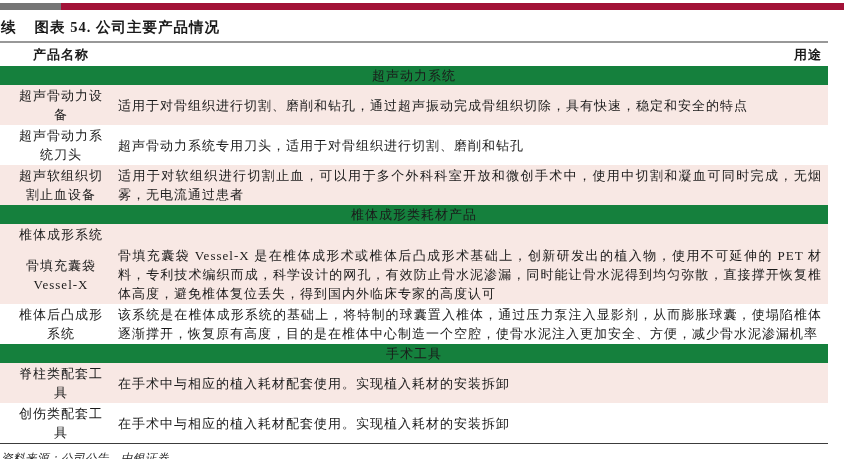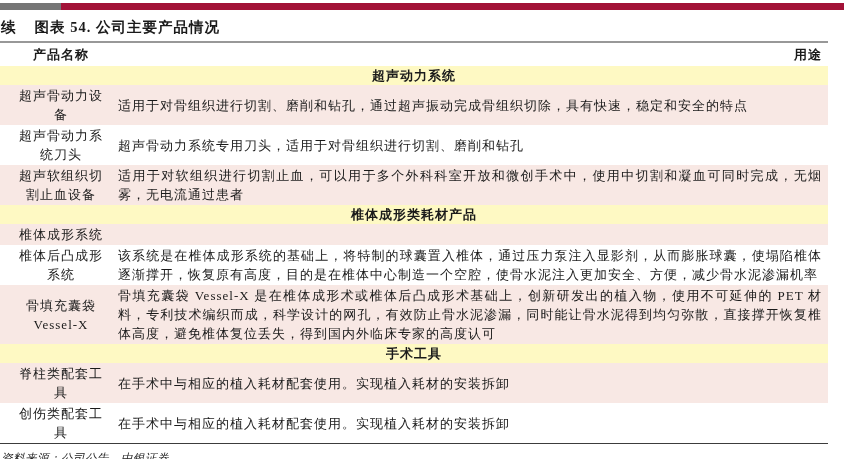--- a/index.html
+++ b/index.html
@@ -33,22 +33,22 @@
   .trow {
     display: grid; grid-template-columns: 114px 1fr;
     align-items: center; padding: 1px 0;
   }
   .trow.pink { background: var(--row-pink, #F8E8E4); }
   .thead-row { padding: 2px 0; font-weight: bold; }
   .cell-name { text-align: center; padding: 0 6px; margin-left: 8px; }
   .cell-usage { text-align: justify; padding: 0 6px 0 4px; }
   .thead-row .cell-usage { text-align: right; }
   .section-row {
-    text-align: center; font-weight: bold;
-    padding: 1px 0; line-height: 17px; background: #fef9c3;
+    text-align: center; font-weight: normal;
+    padding: 1px 0; line-height: 17px; background: #15803d;
   }
 
   
   .source-note {
     margin: 7px 0 12px 1px;
     font-size: 11.5px; font-style: italic; letter-spacing: 0.5px;
     color: #222222;
   }
 </style>
 </head>
@@ -84,27 +84,27 @@
     </div>
     <div class="trow pink">
       <div class="cell-name">超声软组织切割止血设备</div>
       <div class="cell-usage">适用于对软组织进行切割止血，可以用于多个外科科室开放和微创手术中，使用中切割和凝血可同时完成，无烟雾，无电流通过患者</div>
     </div>
 
     <div class="section-row">椎体成形类耗材产品</div>
     <div class="trow pink">
       <div class="cell-name">椎体成形系统</div>
     </div>
+    <div class="trow pink">
+      <div class="cell-name">骨填充囊袋 Vessel-X</div>
+      <div class="cell-usage">骨填充囊袋 Vessel-X 是在椎体成形术或椎体后凸成形术基础上，创新研发出的植入物，使用不可延伸的 PET 材料，专利技术编织而成，科学设计的网孔，有效防止骨水泥渗漏，同时能让骨水泥得到均匀弥散，直接撑开恢复椎体高度，避免椎体复位丢失，得到国内外临床专家的高度认可</div>
+    </div>
     <div class="trow">
       <div class="cell-name">椎体后凸成形系统</div>
       <div class="cell-usage">该系统是在椎体成形系统的基础上，将特制的球囊置入椎体，通过压力泵注入显影剂，从而膨胀球囊，使塌陷椎体逐渐撑开，恢复原有高度，目的是在椎体中心制造一个空腔，使骨水泥注入更加安全、方便，减少骨水泥渗漏机率</div>
-    </div>
-    <div class="trow pink">
-      <div class="cell-name">骨填充囊袋 Vessel-X</div>
-      <div class="cell-usage">骨填充囊袋 Vessel-X 是在椎体成形术或椎体后凸成形术基础上，创新研发出的植入物，使用不可延伸的 PET 材料，专利技术编织而成，科学设计的网孔，有效防止骨水泥渗漏，同时能让骨水泥得到均匀弥散，直接撑开恢复椎体高度，避免椎体复位丢失，得到国内外临床专家的高度认可</div>
     </div>
 
     <div class="section-row">手术工具</div>
     <div class="trow pink">
       <div class="cell-name">脊柱类配套工具</div>
       <div class="cell-usage">在手术中与相应的植入耗材配套使用。实现植入耗材的安装拆卸</div>
     </div>
     <div class="trow">
       <div class="cell-name">创伤类配套工具</div>
       <div class="cell-usage">在手术中与相应的植入耗材配套使用。实现植入耗材的安装拆卸</div>

